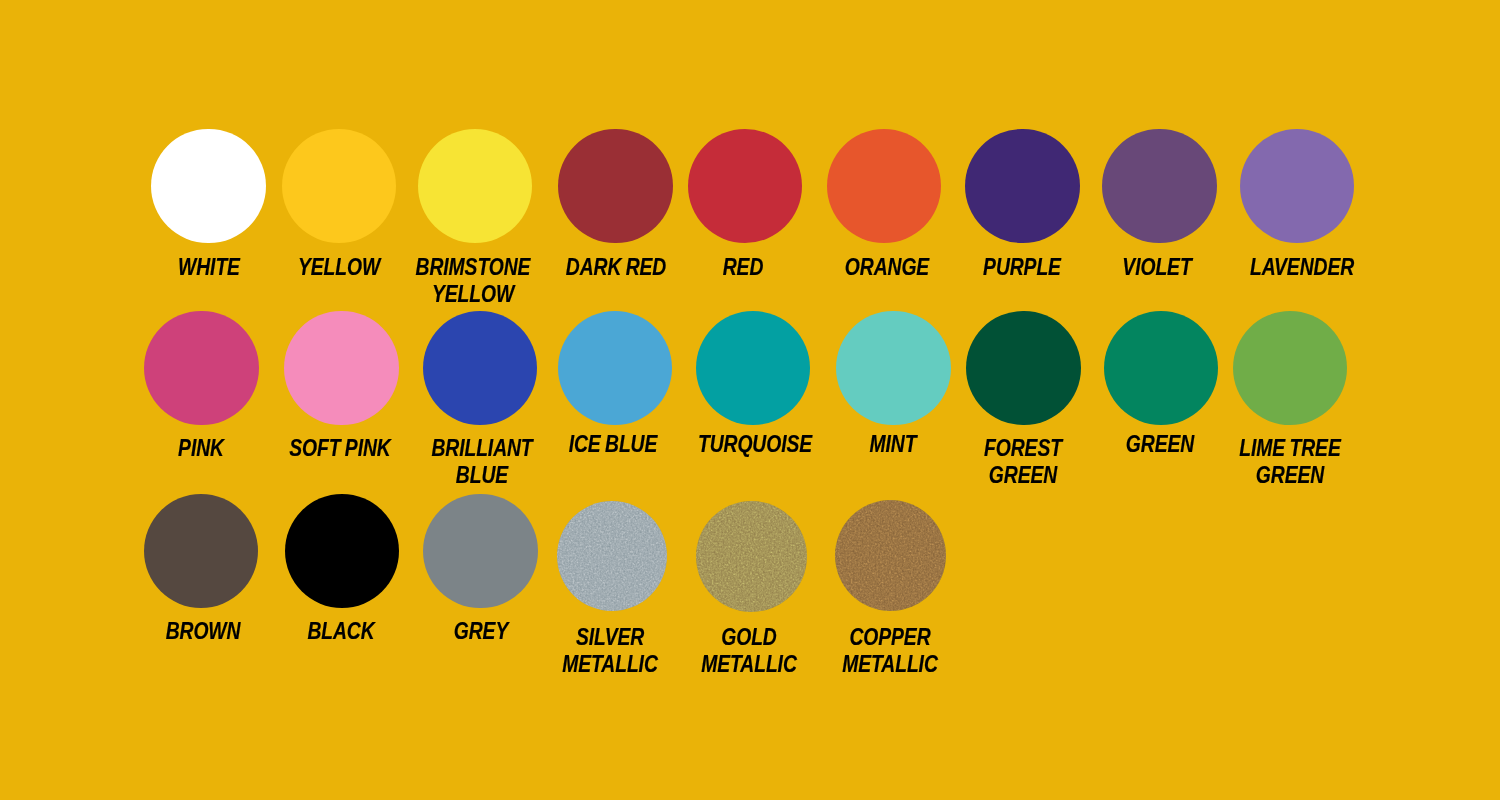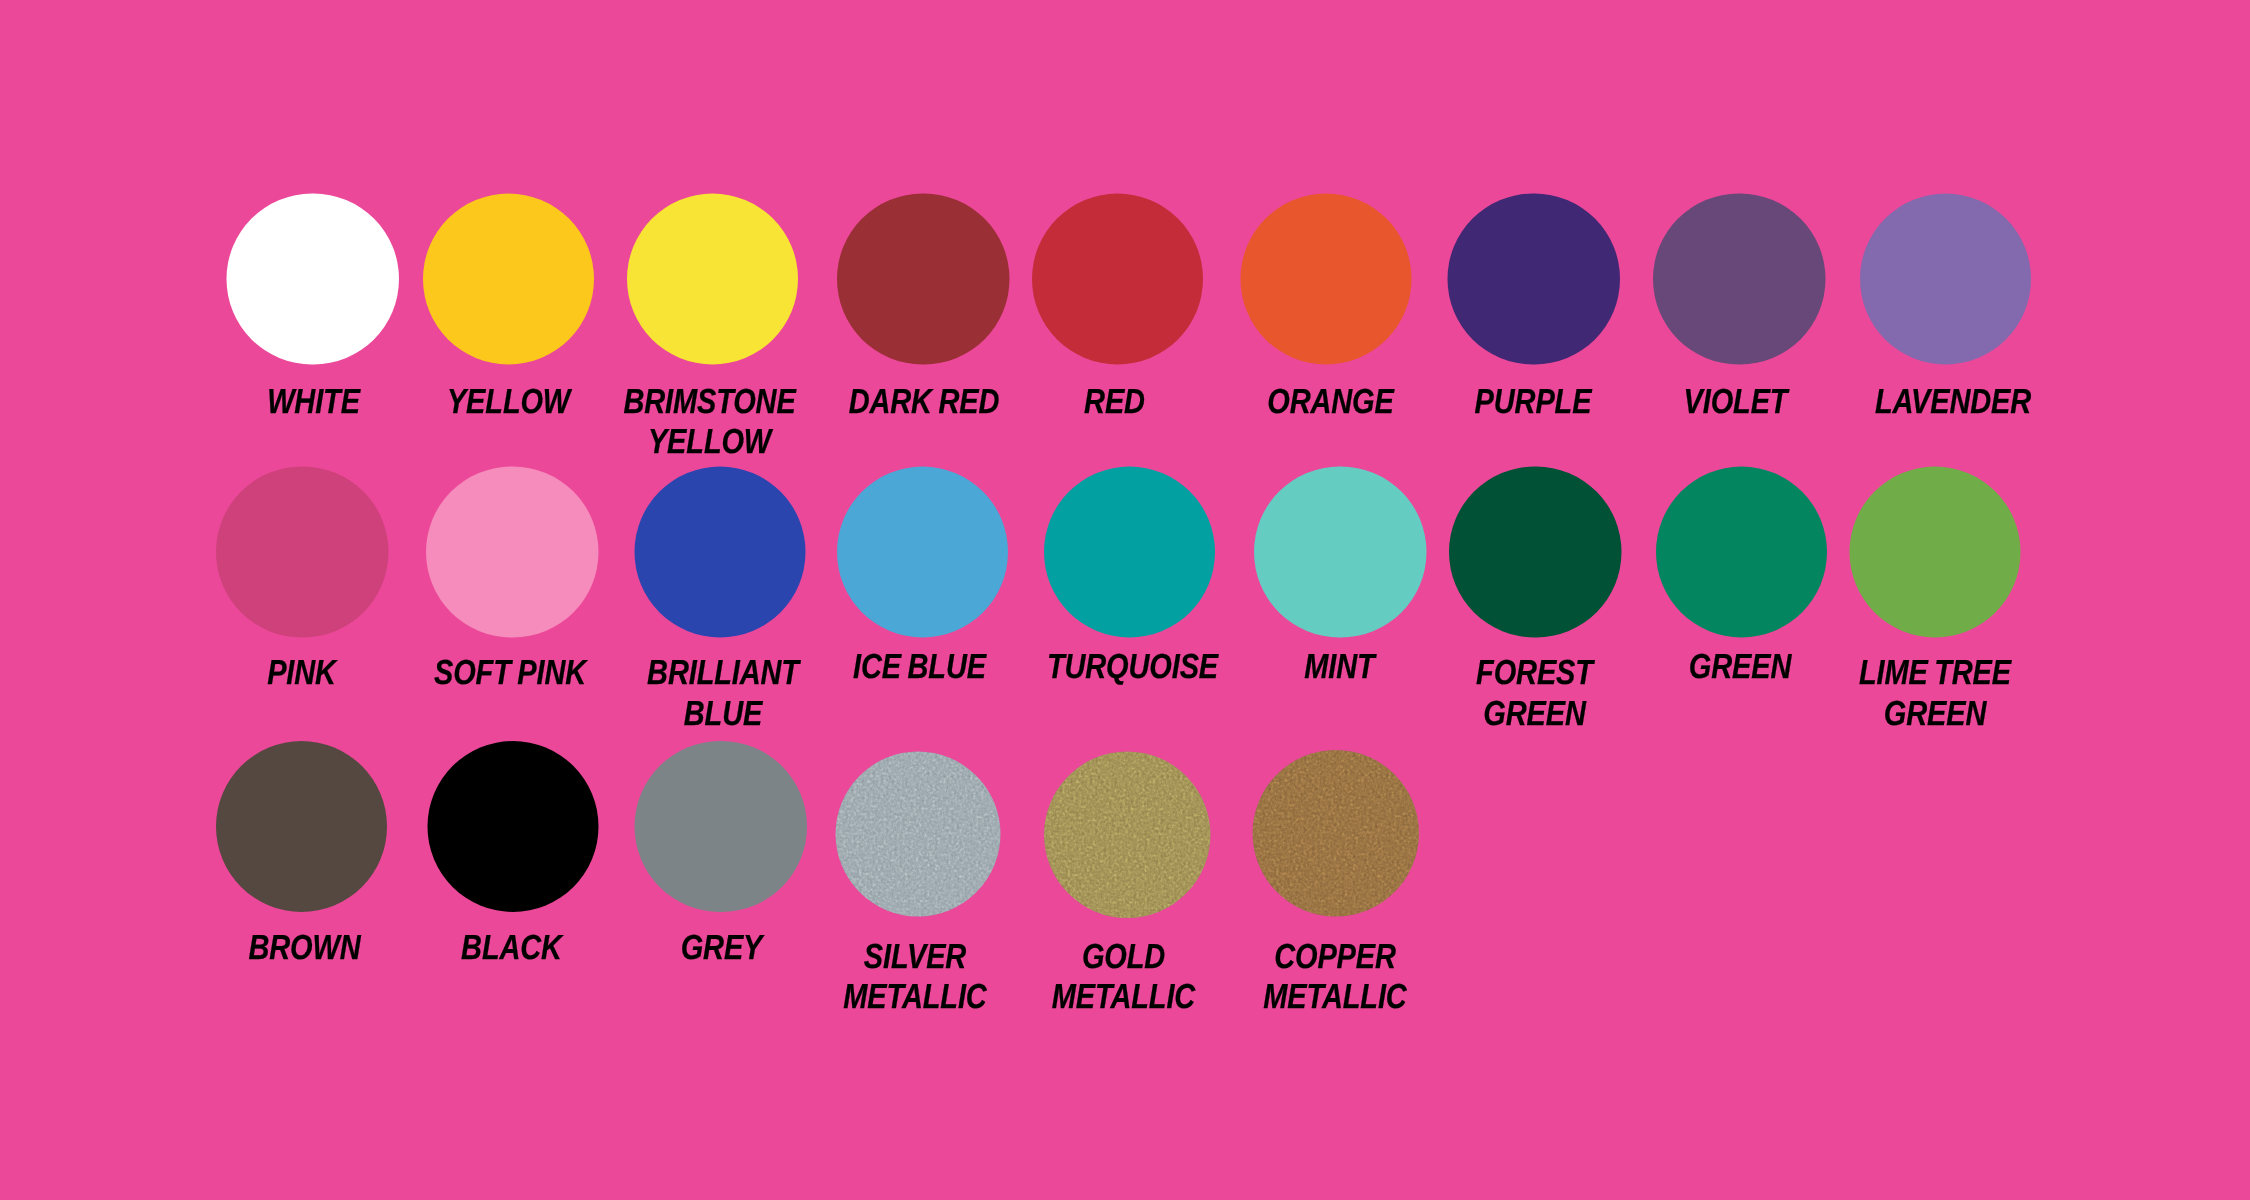--- a/index.html
+++ b/index.html
@@ -3,21 +3,21 @@
 <meta charset="utf-8">
 <title>Colour Swatch Chart</title>
 <style>
   html,body{margin:0;padding:0;}
   body{
     width:1500px;height:800px;
     background:#ffffff;
     font-family:"Liberation Sans", sans-serif;
     overflow:hidden;
   }
-  #stage{position:relative;width:1500px;height:800px;background:#ec4899;}
+  #stage{position:relative;width:1500px;height:800px;background:#eab308;}
   .swatch-row{position:absolute;left:0;top:0;width:1500px;height:800px;}
   .swatch{
     position:absolute;
     border-radius:50%;
     box-sizing:border-box;
   }
   .swatch.metallic{overflow:hidden;}
   .swatch.metallic .grain{
     position:absolute;
     inset:-2px;

